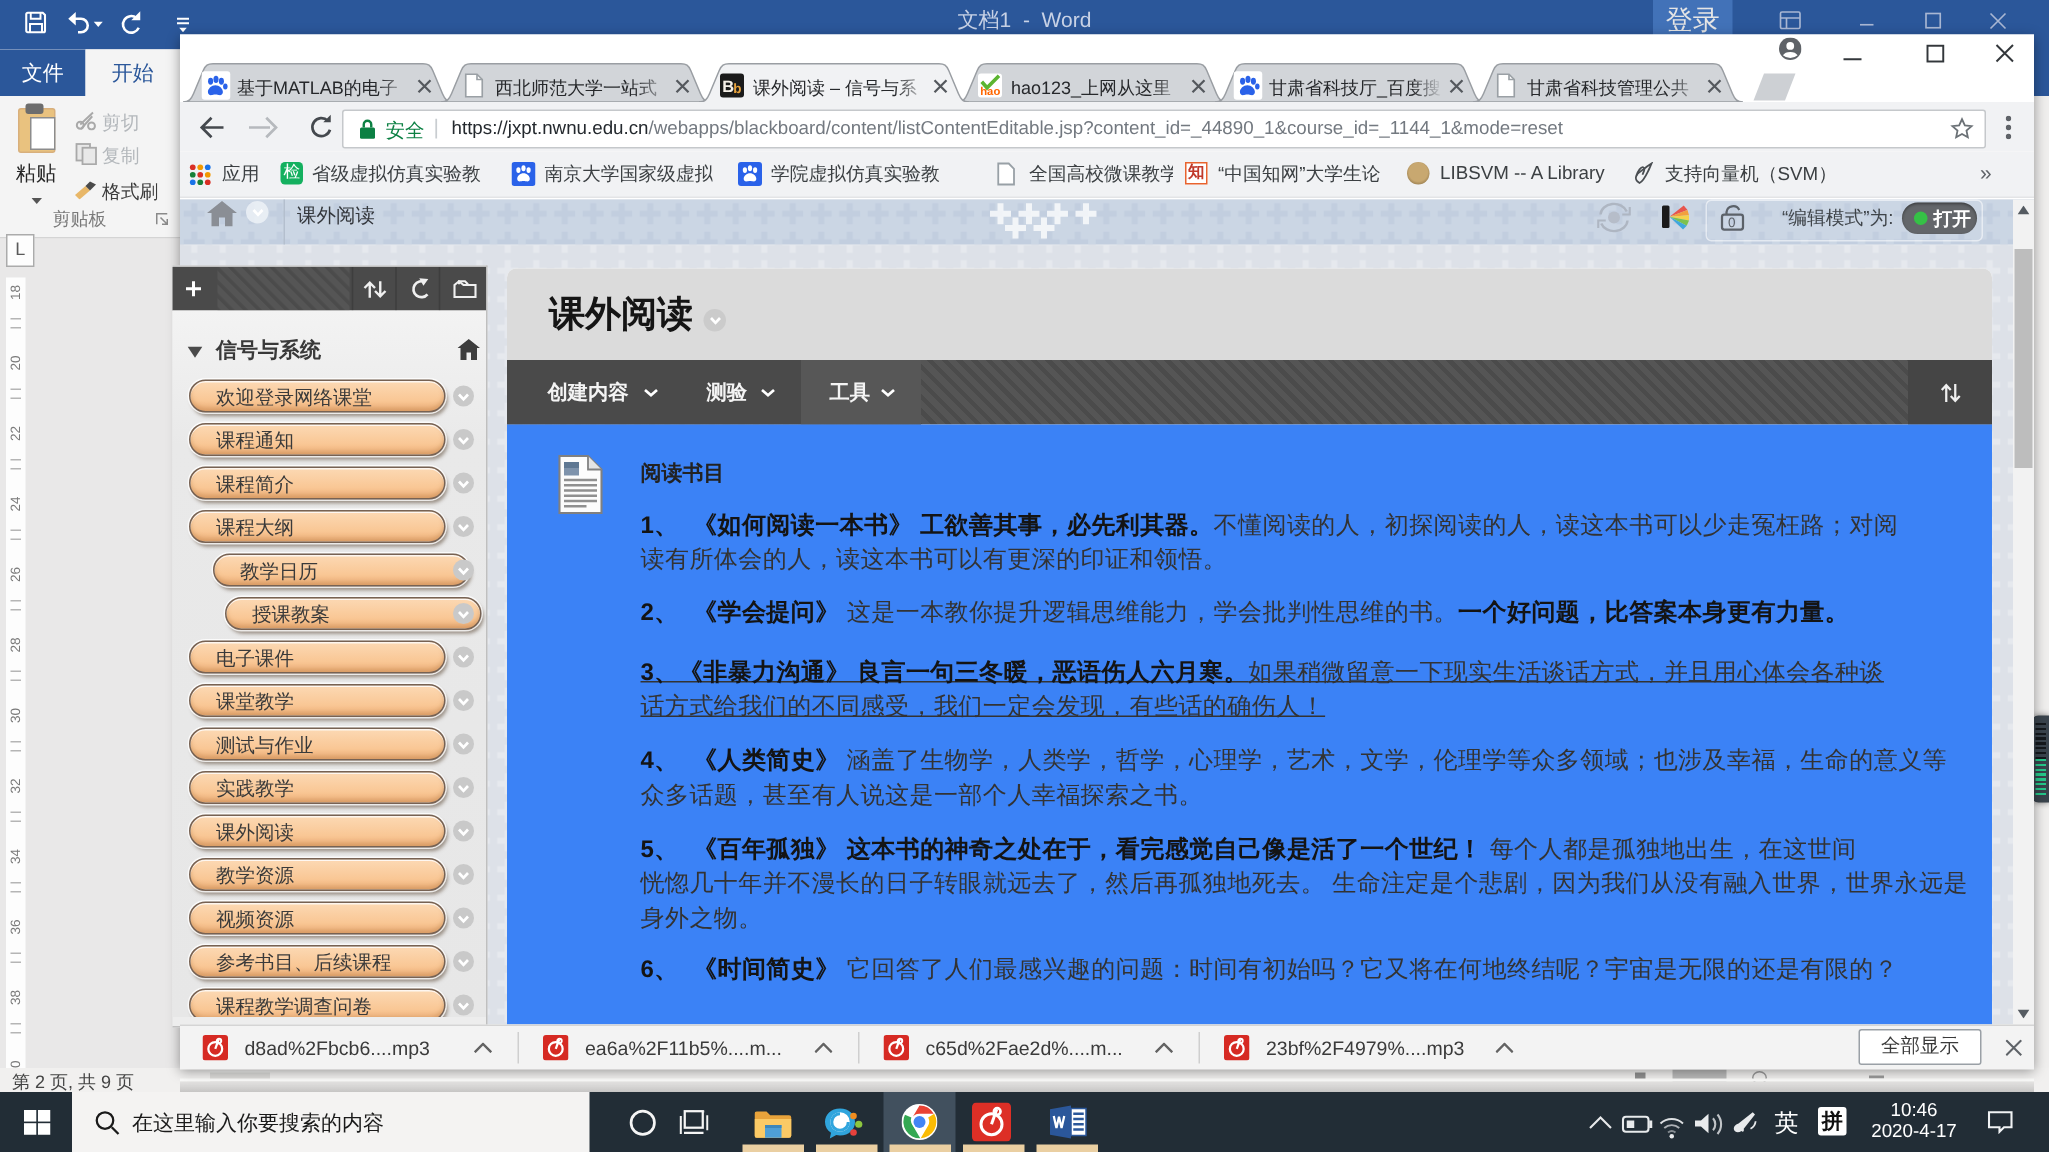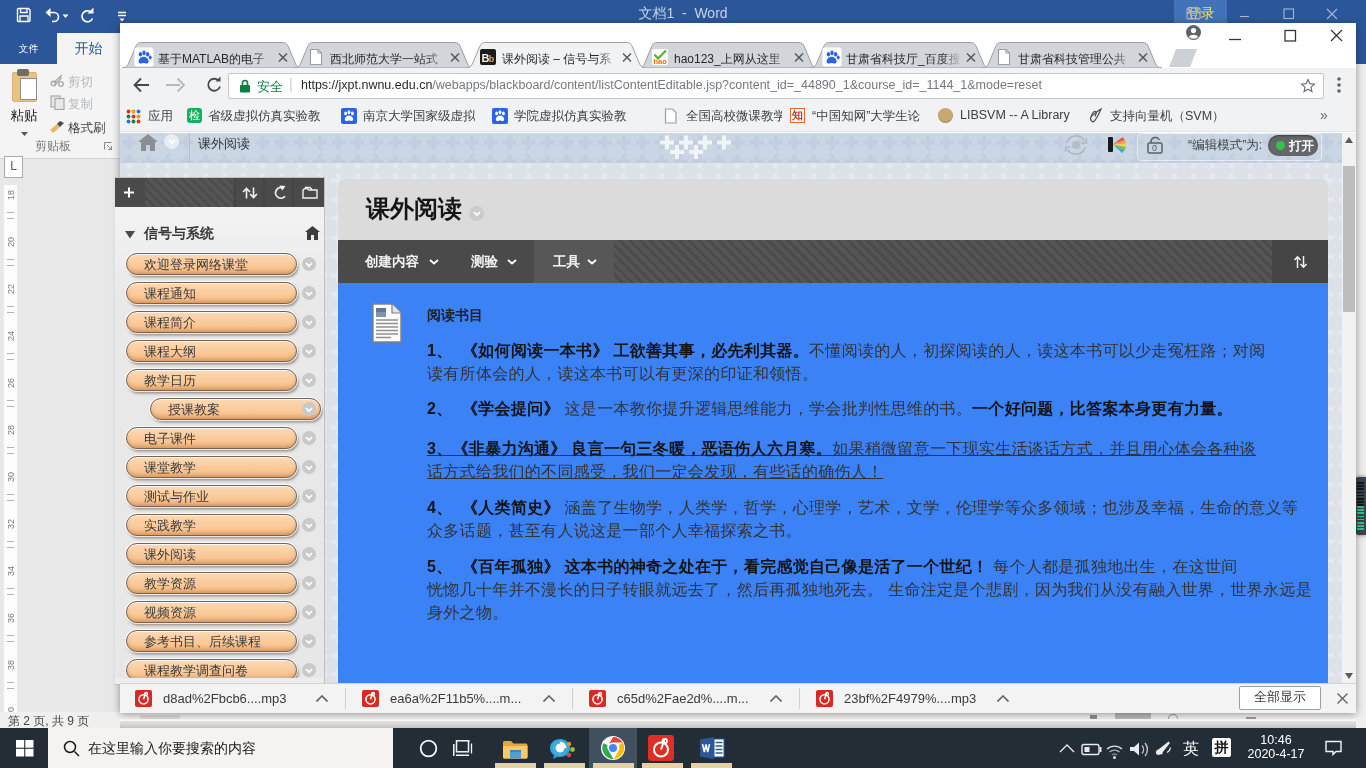--- a/index.html
+++ b/index.html
@@ -1,19 +1,19 @@
 <!DOCTYPE html>
 <html><head><meta charset="utf-8"><style>
 html,body{margin:0;padding:0;width:1366px;height:768px;overflow:hidden;font-family:"Liberation Sans",sans-serif;}
 .abs{position:absolute;}
 #stage{position:relative;width:1366px;height:572px;background:#E9E8E8;}
 
 #wtitle{left:0;top:0;width:1366px;height:33px;background:#2B579A;}
 #wtabs{left:0;top:33px;width:120px;height:31px;background:#F4F4F4;}
-#wfile{left:0;top:33px;width:57px;height:31px;background:#2B579A;color:#fff;font-size:10px;line-height:31px;text-align:center;}
+#wfile{left:0;top:33px;width:57px;height:31px;background:#2B579A;color:#fff;font-size:14px;line-height:31px;text-align:center;}
 #wstart{left:57px;top:33px;width:63px;height:31px;color:#2B579A;font-size:14px;line-height:31px;text-align:center;background:#F4F4F4;}
 #wribbon{left:0;top:64px;width:120px;height:94px;background:#F4F4F4;border-bottom:1px solid #D4D4D4;}
 #wruler{left:0;top:159px;width:120px;height:553px;background:#E9E8E8;}
 #wbottom{left:0;top:712px;width:1366px;height:16px;background:#F1F0EF;}
 .graytxt{color:#B4B8BC;font-size:12.5px;}
 .dtxt{color:#3B3B3B;font-size:12px;}
 
 #chrome{left:120px;top:23px;width:1236px;height:689px;background:#fff;box-shadow:0 2px 8px rgba(0,0,0,.4);}
 #ctoolbar{left:0;top:45px;width:1236px;height:33px;background:#F1F2F4;}
 #cbook{left:0;top:78px;width:1236px;height:30px;background:#F1F2F4;border-bottom:1px solid #E3E4E6;}
@@ -52,21 +52,21 @@
   <path d="M6.5 3.5v4h6.5v-4M6 16.5v-5.5h8v5.5" stroke-width="1.3"></path>
   <path d="M33 7.5h7a4.5 4.5 0 0 1 0 9h-2" stroke-width="1.7"></path>
         <path d="M36.5 3l-5 4.5 5 4.5z" fill="#fff" stroke="none"></path>
   <path d="M48.5 9.5h6l-3 3.5z" fill="#fff" stroke="none"></path>
   <path d="M78.5 13.5a5.5 5.5 0 1 1-1.5-6.5" stroke-width="1.7"></path>
         <path d="M79.5 2.5v6h-6z" fill="#fff" stroke="none"></path>
   <path d="M104 7.5h8M104 10.5h8" stroke-width="1.3"></path>
         <path d="M105.5 13.5h5l-2.5 3z" fill="#fff" stroke="none"></path>
  </svg>
  <div class="abs" style="left:593px;top:5px;width:180px;text-align:center;color:#C8D2E6;font-size:14px;">文档1&nbsp; -&nbsp; Word</div>
- <div class="abs" style="left:1174px;top:0;width:53px;height:28px;background:#4272B8;color:#fde047;font-size:14px;text-align:center;line-height:26px;">登录</div>
+ <div class="abs" style="left:1102px;top:0;width:53px;height:28px;background:#4272B8;color:#e5e5e5;font-size:18px;text-align:center;line-height:26px;">登录</div>
  <svg class="abs" style="left:1186px;top:6px" width="170" height="16" viewBox="0 0 170 16" fill="none" stroke="#A9B7D3" stroke-width="1.1">
   <rect x="1" y="2" width="13" height="11" rx="1"></rect>
         <path d="M1 6h13M5 6v7"></path>
   <path d="M54 10.5h9"></path>
   <rect x="98" y="3" width="9.5" height="9.5"></rect>
   <path d="M141 3l10 10M151 3l-10 10"></path>
  </svg>
 </div>
 <div class="abs" id="wtabs"></div>
 <div class="abs" id="wfile">文件</div>
@@ -436,21 +436,21 @@
                 <svg width="8" height="6" viewBox="0 0 8 6">
                   <path d="M1 1l3 3.2L7 1" stroke="#fff" stroke-width="1.8" fill="none"></path>
                 </svg>
               </div>
               <div class="abs obtn" style="top:133px;">课程大纲</div>
               <div class="abs ocirc2" style="top:137px;">
                 <svg width="8" height="6" viewBox="0 0 8 6">
                   <path d="M1 1l3 3.2L7 1" stroke="#fff" stroke-width="1.8" fill="none"></path>
                 </svg>
               </div>
-              <div class="abs obtn" style="top:162px;">教学日历</div>
+              <div class="abs obtn" style="top:162px;margin-left:16px;">教学日历</div>
               <div class="abs ocirc2" style="top:166px;">
                 <svg width="8" height="6" viewBox="0 0 8 6">
                   <path d="M1 1l3 3.2L7 1" stroke="#fff" stroke-width="1.8" fill="none"></path>
                 </svg>
               </div>
               <div class="abs obtn" style="top:191px;margin-left:24px;">授课教案</div>
               <div class="abs ocirc2" style="top:195px;">
                 <svg width="8" height="6" viewBox="0 0 8 6">
                   <path d="M1 1l3 3.2L7 1" stroke="#fff" stroke-width="1.8" fill="none"></path>
                 </svg>
@@ -554,20 +554,21 @@
               <g stroke="#909090" stroke-width="1.6">
                 <path d="M4 17h22M4 20.5h22M4 24h22M4 27.5h22M4 31h22M4 34.5h15"></path>
               </g>
             </svg>
       <div class="abs" style="left:89px;top:24px;font-size:14px;font-weight:bold;color:#222;">阅读书目</div>
       <div class="abs mtxt" style="left:89px;top:56px;"><b>1、&nbsp;&nbsp;《如何阅读一本书》 工欲善其事，必先利其器。</b>不懂阅读的人，初探阅读的人，读这本书可以少走冤枉路；对阅<br>读有所体会的人，读这本书可以有更深的印证和领悟。</div>
       <div class="abs mtxt" style="left:89px;top:114px;"><b>2、&nbsp;&nbsp;《学会提问》</b> 这是一本教你提升逻辑思维能力，学会批判性思维的书。<b>一个好问题，比答案本身更有力量。</b></div>
       <div class="abs mtxt" style="left:89px;top:154px;text-decoration:underline;"><b>3、《非暴力沟通》 良言一句三冬暖，恶语伤人六月寒。</b>如果稍微留意一下现实生活谈话方式，并且用心体会各种谈<br>话方式给我们的不同感受，我们一定会发现，有些话的确伤人！</div>
       <div class="abs mtxt" style="left:89px;top:213px;"><b>4、&nbsp;&nbsp;《人类简史》</b> 涵盖了生物学，人类学，哲学，心理学，艺术，文学，伦理学等众多领域；也涉及幸福，生命的意义等<br>众多话题，甚至有人说这是一部个人幸福探索之书。</div>
       <div class="abs mtxt" style="left:89px;top:272px;"><b>5、&nbsp;&nbsp;《百年孤独》 这本书的神奇之处在于，看完感觉自己像是活了一个世纪！</b> 每个人都是孤独地出生，在这世间<br>恍惚几十年并不漫长的日子转眼就远去了，然后再孤独地死去。 生命注定是个悲剧，因为我们从没有融入世界，世界永远是<br>身外之物。</div>
+      <div class="abs mtxt" style="left:89px;top:352px;"><b>6、&nbsp;&nbsp;《时间简史》</b> 它回答了人们最感兴趣的问题：时间有初始吗？它又将在何地终结呢？宇宙是无限的还是有限的？</div>
      </div>
    </div>
  </div>
  <div class="abs" id="dlbar">
   <div id="dlitems">
           <svg class="abs" style="left:15px;top:6px" width="17" height="17" viewBox="0 0 17 17">
             <rect width="17" height="17" rx="2" fill="#D62A23"></rect>
             <g fill="none" stroke="#fff" stroke-width="1.5">
               <circle cx="8.5" cy="9.3" r="4.6"></circle>
               <path d="M8.5 9.3L10.8 3"></path>

